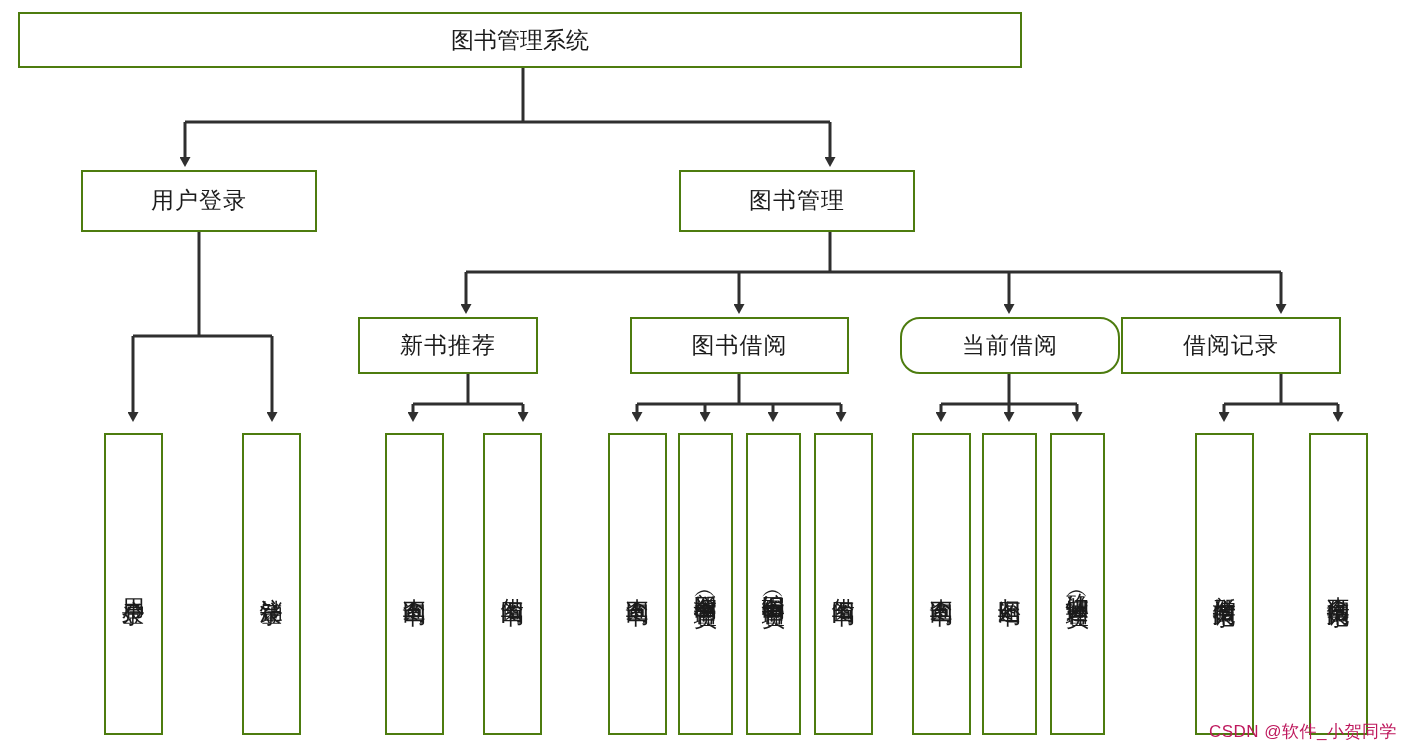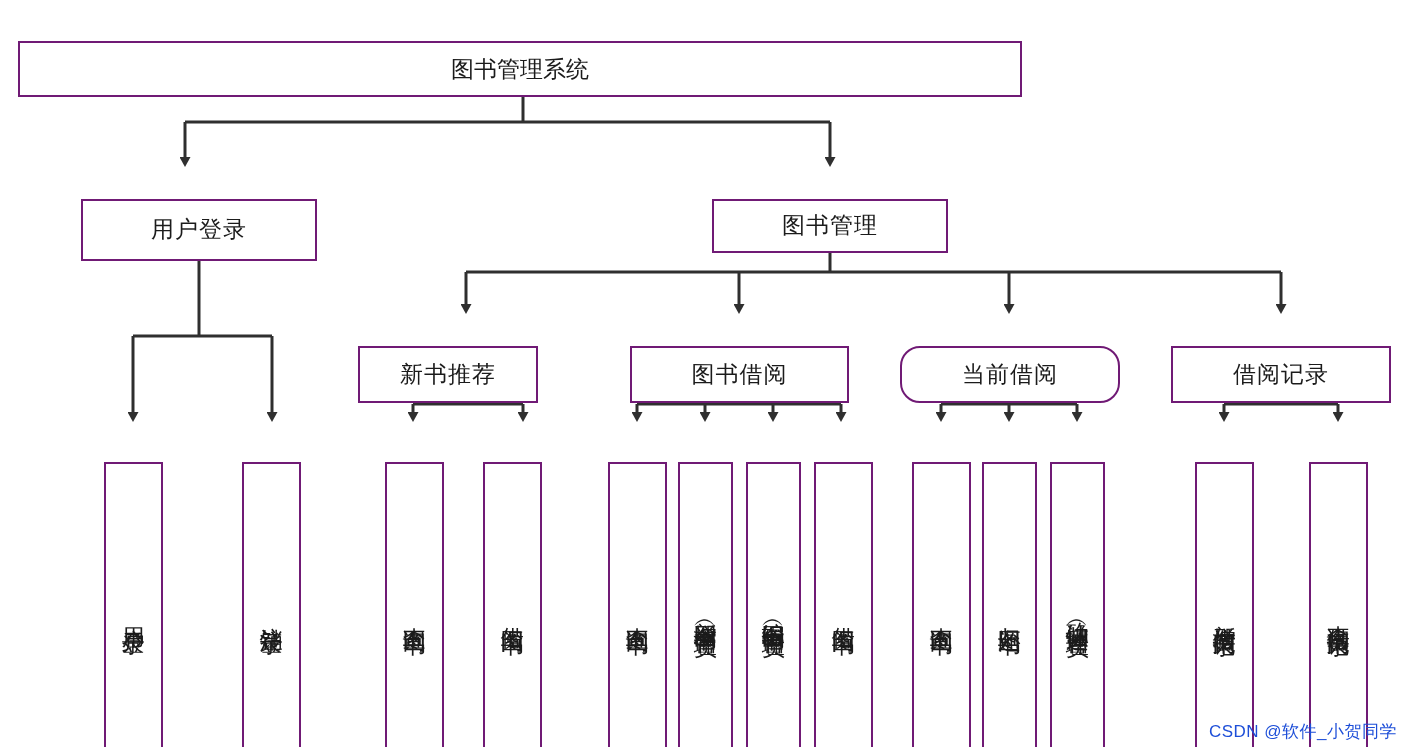--- a/index.html
+++ b/index.html
@@ -20,27 +20,26 @@
   #connectors {
     position: absolute;
     left: 0;
     top: 0;
     width: 1405px;
     height: 747px;
   }
   .node {
     position: absolute;
     box-sizing: border-box;
-    border: 2px solid #701a75;
+    border: 2px solid #4d7c0f;
     background: #ffffff;
     display: flex;
     align-items: center;
     justify-content: center;
     color: #1b1b1b;
-    margin-top: 29px;
   }
   .node.horiz {
     font-size: 23px;
     letter-spacing: 1px;
     line-height: 1.1;
   }
   .node.root {
     font-size: 23px;
   }
   .node.leaf {
@@ -54,21 +53,21 @@
     line-height: 1.32;
     letter-spacing: 2px;
     white-space: nowrap;
     color: #1b1b1b;
   }
   .watermark {
     position: absolute;
     right: 8px;
     bottom: 4px;
     font-size: 17px;
-    color: #1d4ed8;
+    color: #be185d;
     letter-spacing: 0.5px;
     white-space: nowrap;
     pointer-events: none;
   }
 </style>
 </head>
 <body>
 
 <div id="canvas">
 
@@ -122,34 +121,34 @@
     </g>
   </svg>
 
   <div class="node root" style="left:18px; top:12px; width:1004px; height:56px;">
     <span>图书管理系统</span>
   </div>
 
   <div class="node horiz" style="left:81px; top:170px; width:236px; height:62px;">
     <span>用户登录</span>
   </div>
-  <div class="node horiz" style="left:712px; top:170px; width:236px; height:54px;text-align:center;">
+  <div class="node horiz" style="left:679px; top:170px; width:236px; height:62px;text-align:center;">
     <span>图书管理</span>
   </div>
 
   <div class="node horiz" style="left:358px; top:317px; width:180px; height:57px;">
     <span>新书推荐</span>
   </div>
   <div class="node horiz" style="left:630px; top:317px; width:219px; height:57px;">
     <span>图书借阅</span>
   </div>
   <div class="node horiz" style="left:900px; top:317px; width:220px; height:57px;border-radius:20px;">
     <span>当前借阅</span>
   </div>
-  <div class="node horiz" style="left:1171px; top:317px; width:220px; height:57px;">
+  <div class="node horiz" style="left:1121px; top:317px; width:220px; height:57px;">
     <span>借阅记录</span>
   </div>
 
   <div class="node leaf" style="left:104px; top:433px; width:59px; height:302px;">
     <span class="vtext">用户登录</span>
   </div>
   <div class="node leaf" style="left:242px; top:433px; width:59px; height:302px;">
     <span class="vtext">注销登录</span>
   </div>
 

